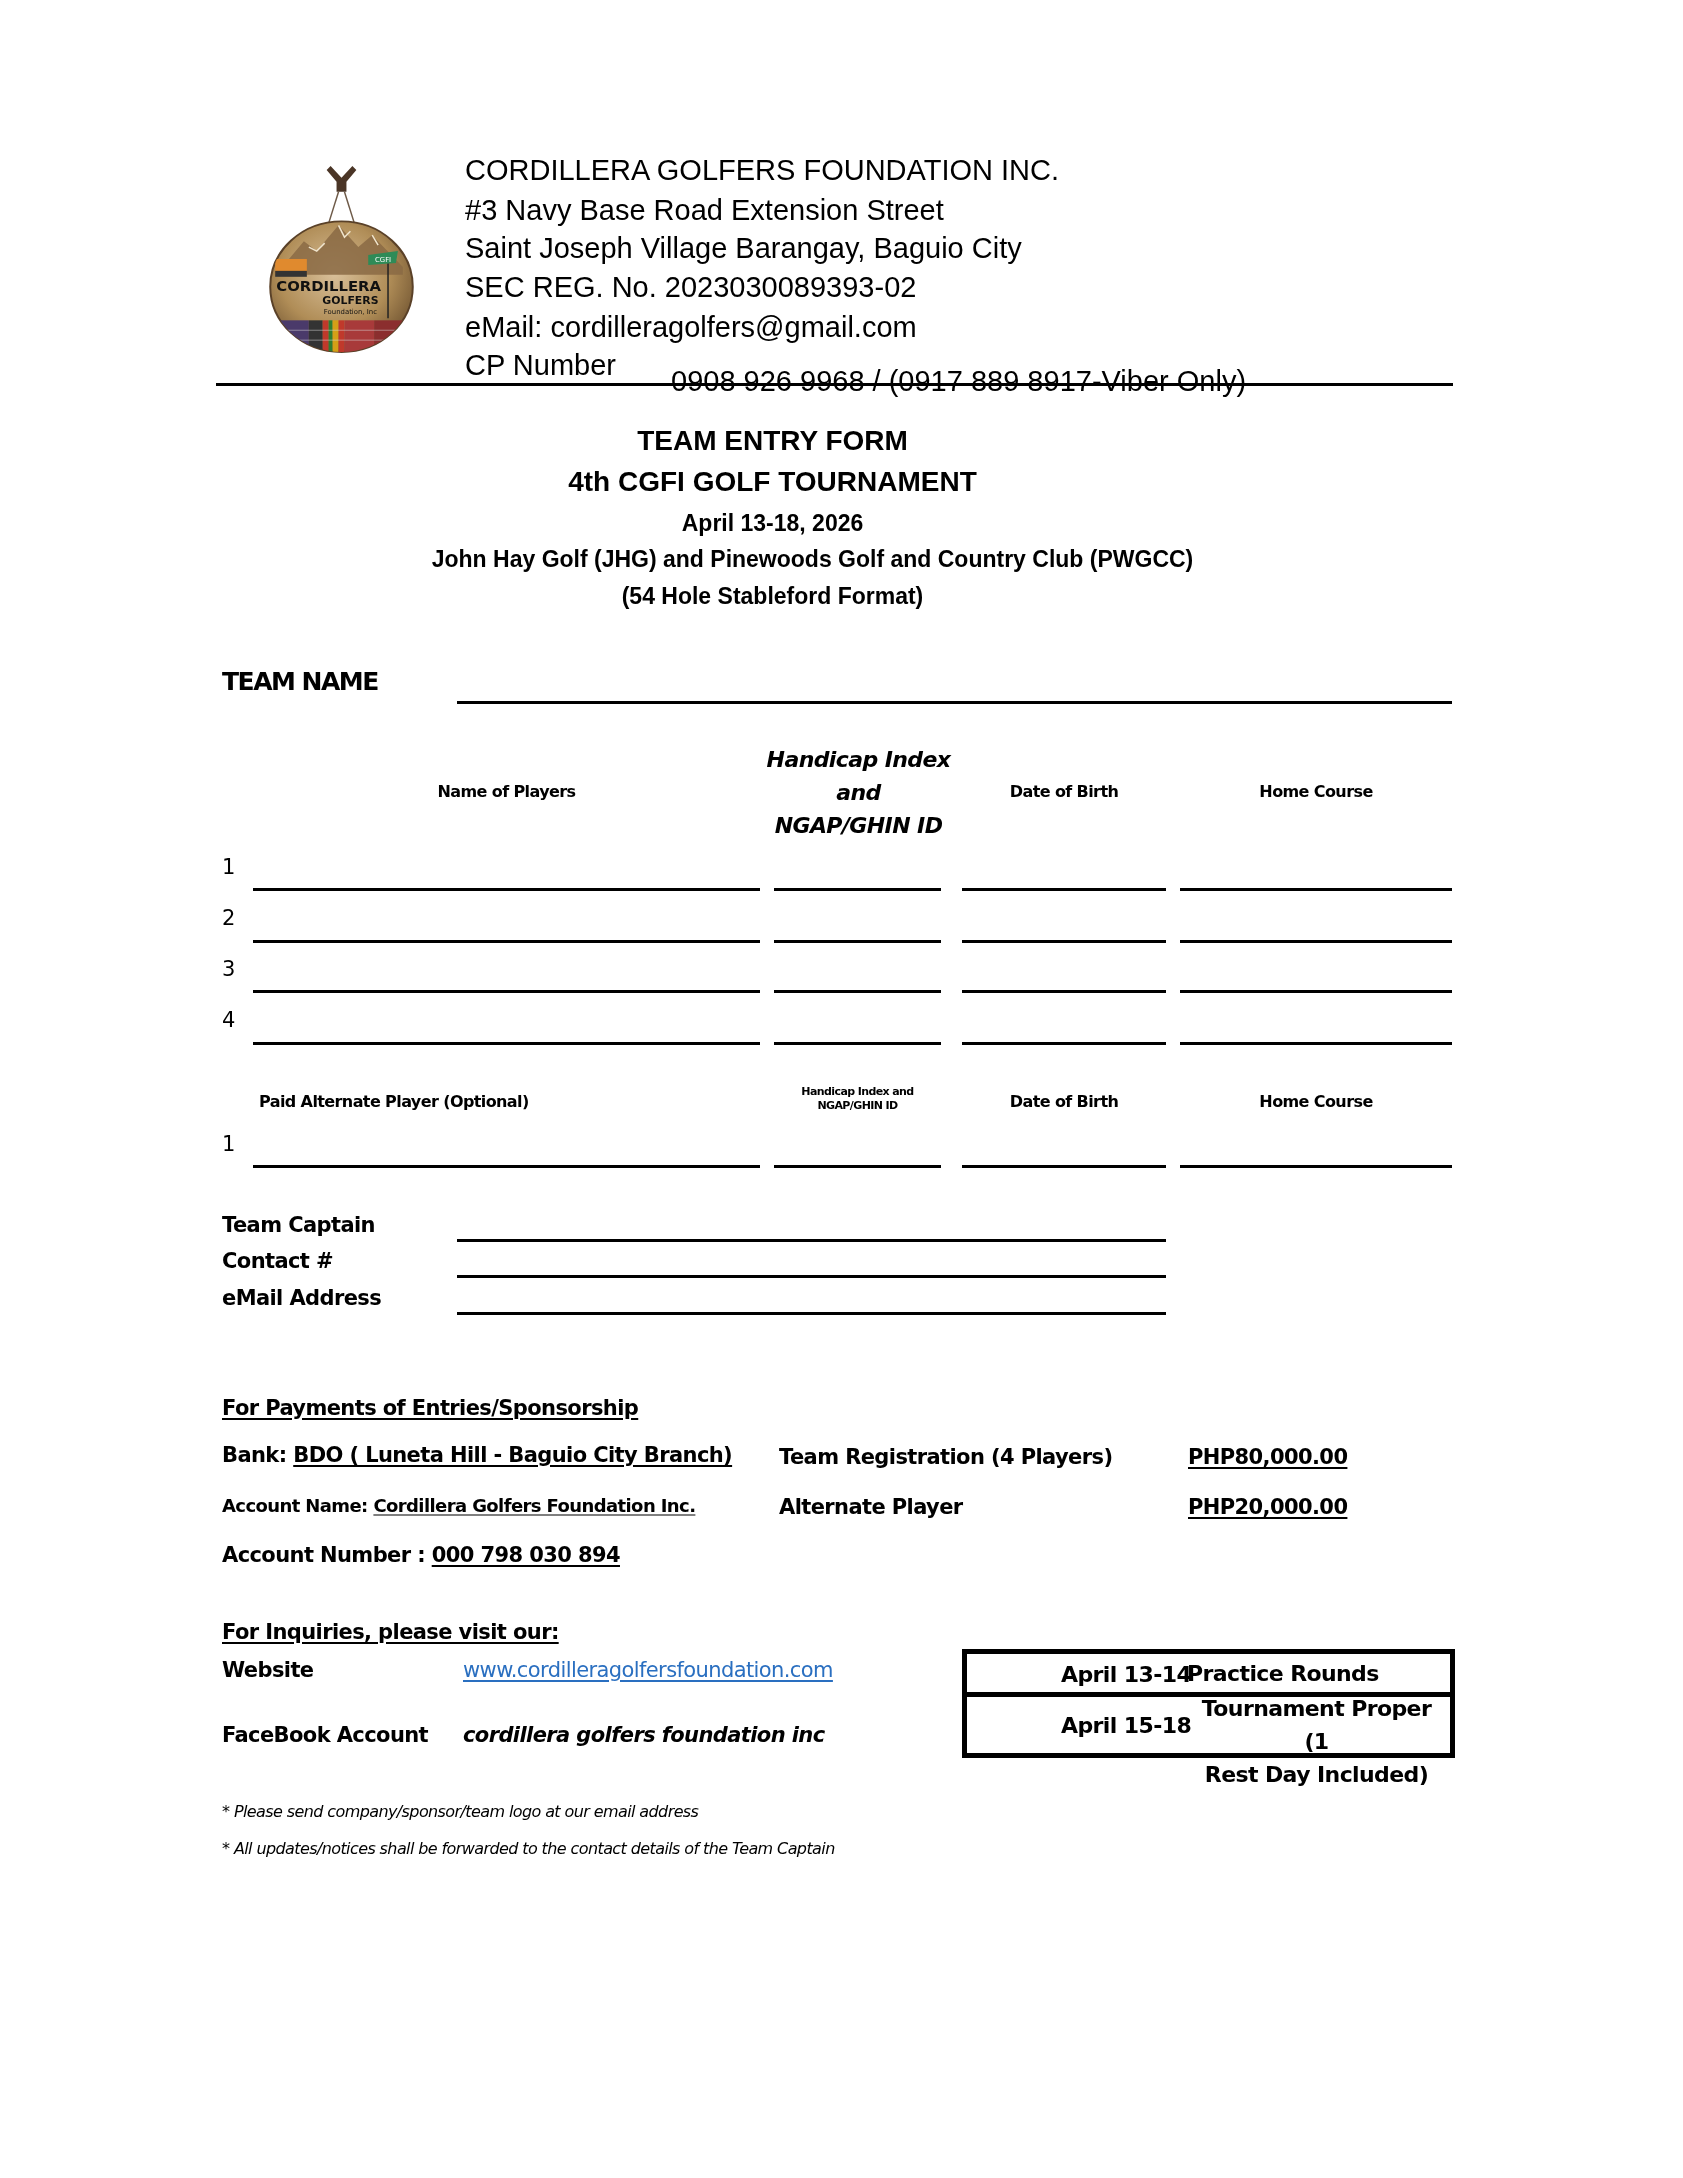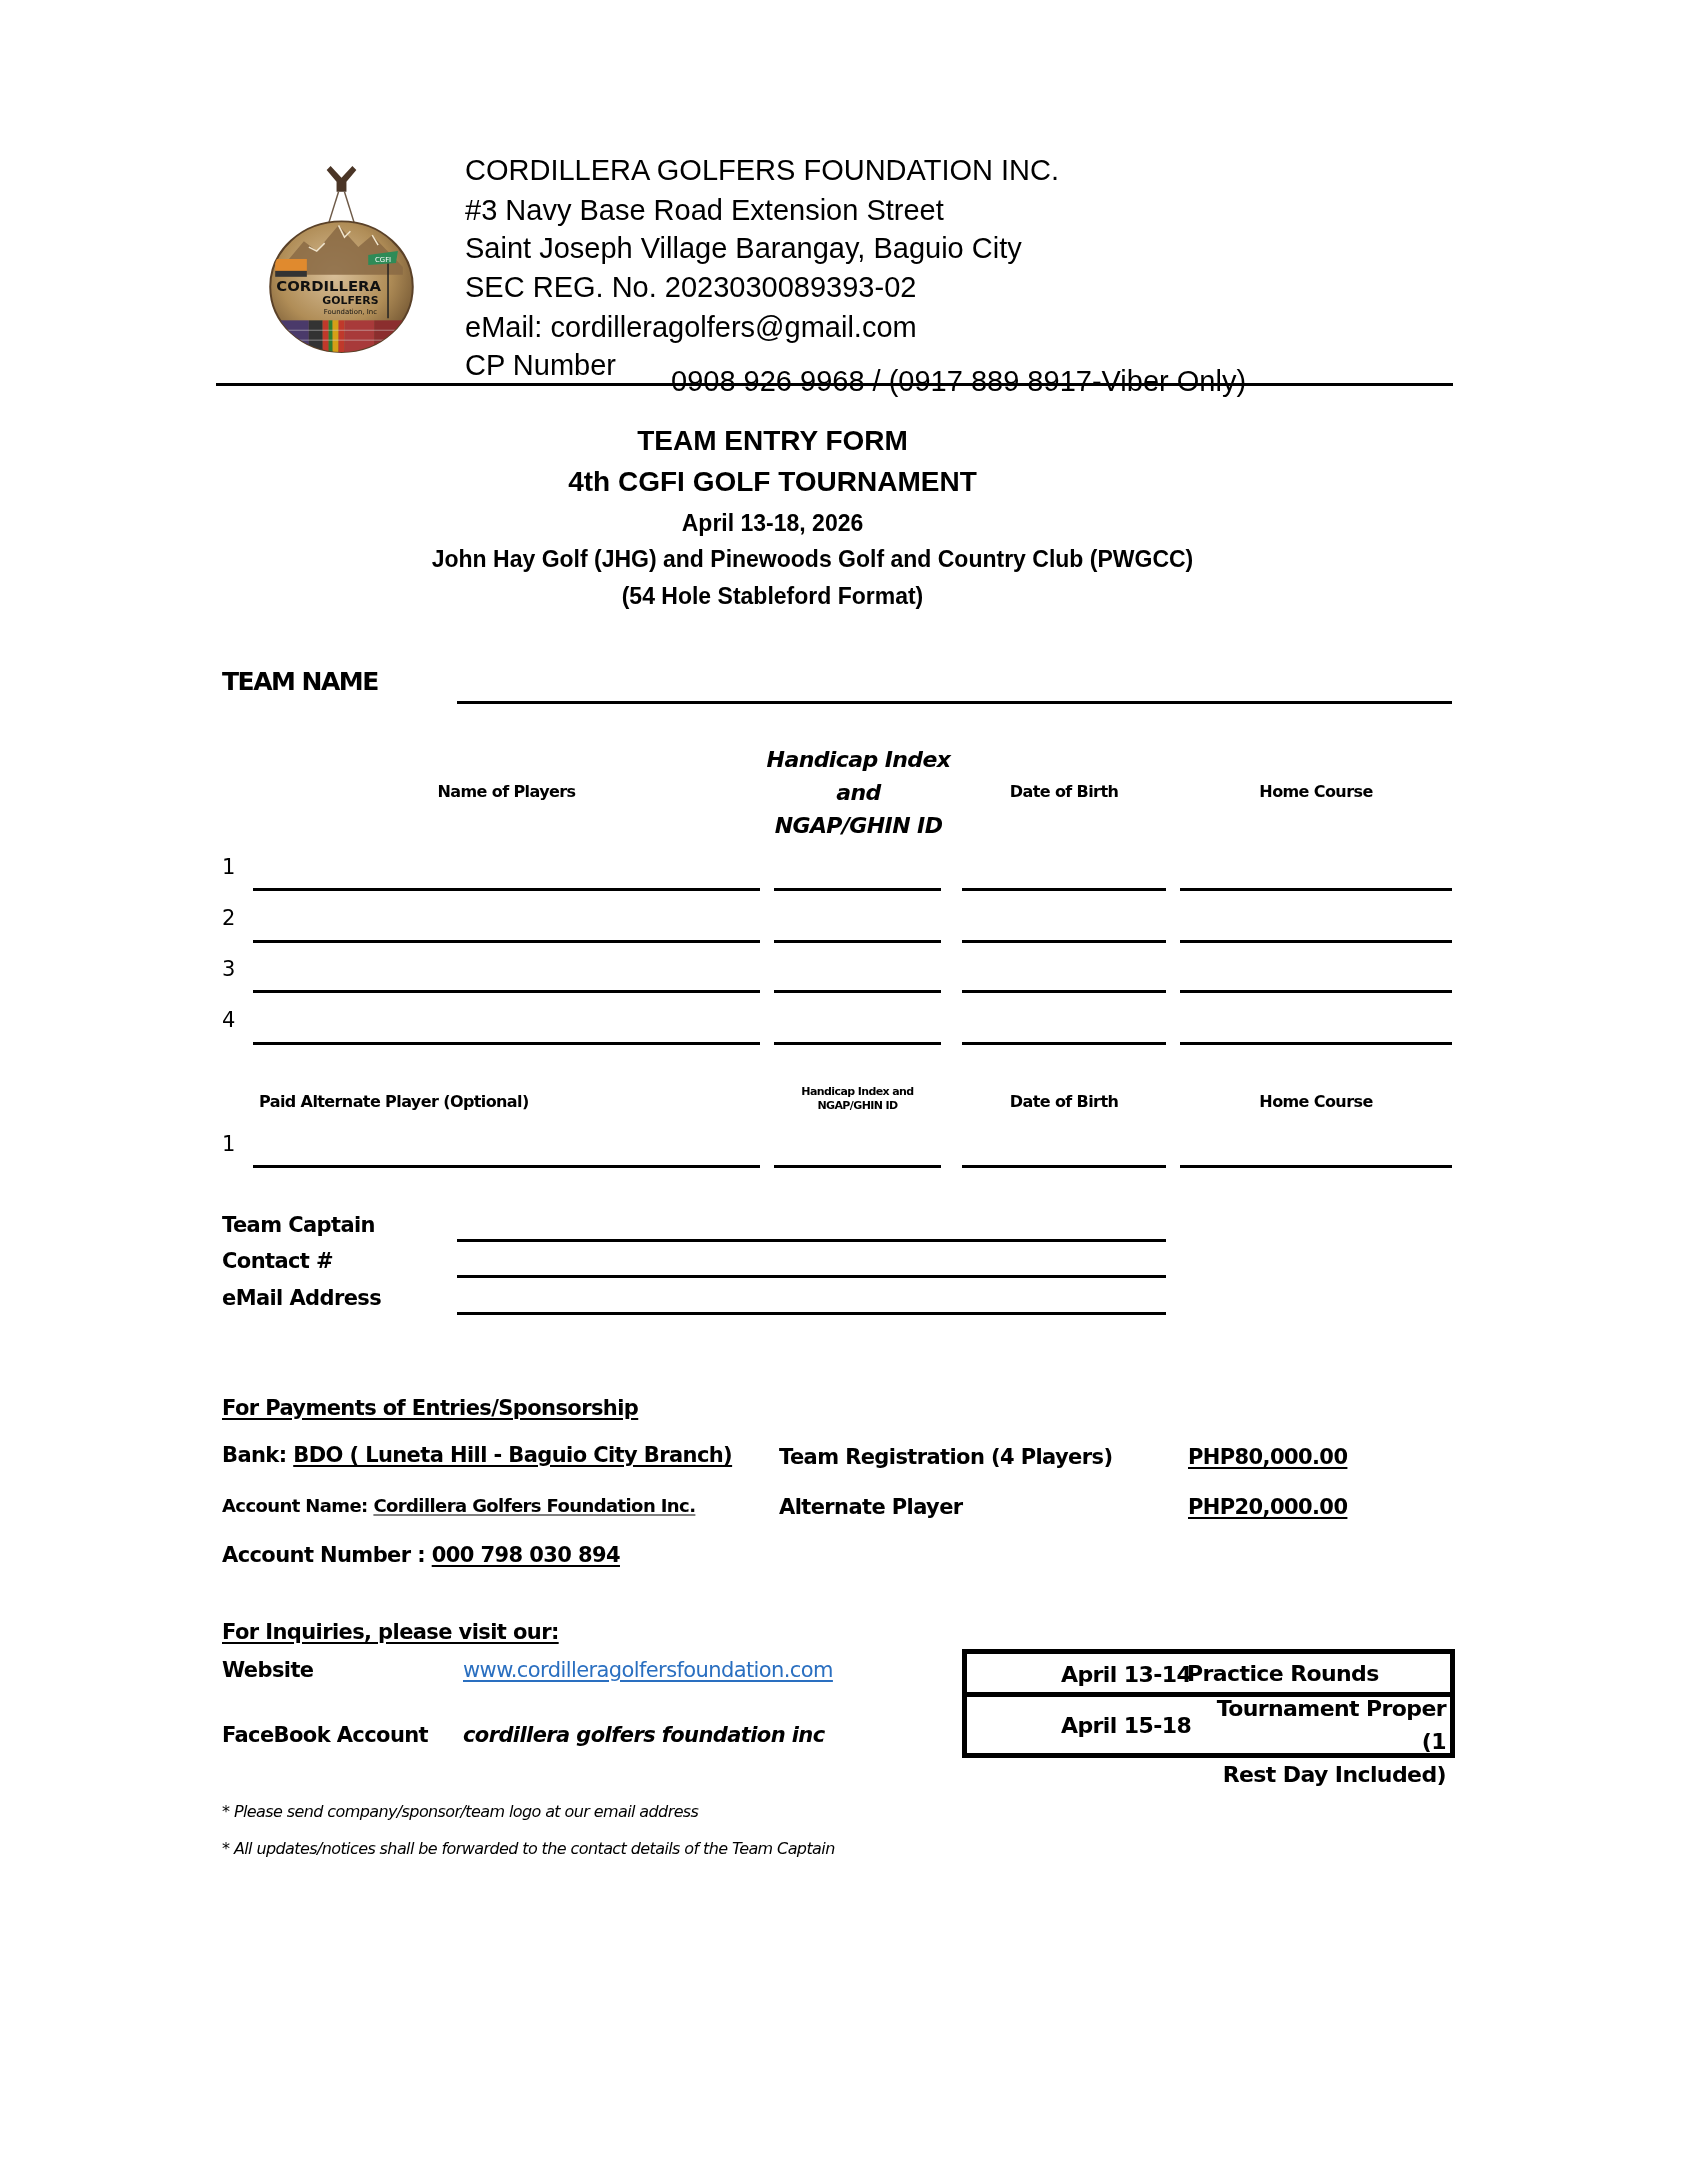--- a/index.html
+++ b/index.html
@@ -29,21 +29,21 @@
     .u { text-decoration: underline; text-underline-offset: 3px; }
     .link { color: #2a6fc0; text-decoration: underline; text-underline-offset: 3px; }
     .italic { font-style: italic; }
     .foot { transform: translateY(-50%); font-size: 16px; font-style: italic; }
 
     
     .sched { position: absolute; left: 962px; top: 1649px; width: 483px; height: 99px; border: 5px solid #000; box-sizing: content-box; }
     .sched-row { position: absolute; left: 0; width: 504px; border-radius: 19px; }
     .sched-divider { position: absolute; left: 0; width: 483px; top: 38px; height: 5px; background: #000; }
     .sched-date { position: absolute; font-size: 22px; font-weight: bold; transform: translateY(-50%); white-space: nowrap; }
-    .sched-desc { position: absolute; font-size: 22px; font-weight: bold; text-align: right; line-height: 33px; }
+    .sched-desc { position: absolute; font-size: 22px; font-weight: bold; text-align: center; line-height: 33px; }
 
     
     .logo { position: absolute; left: 269px; top: 160px; width: 145px; height: 194px; }
   </style>
 </head>
 <body>
 
 <div class="logo">
   <svg width="145" height="194" viewBox="0 0 146 196">
     <defs>

